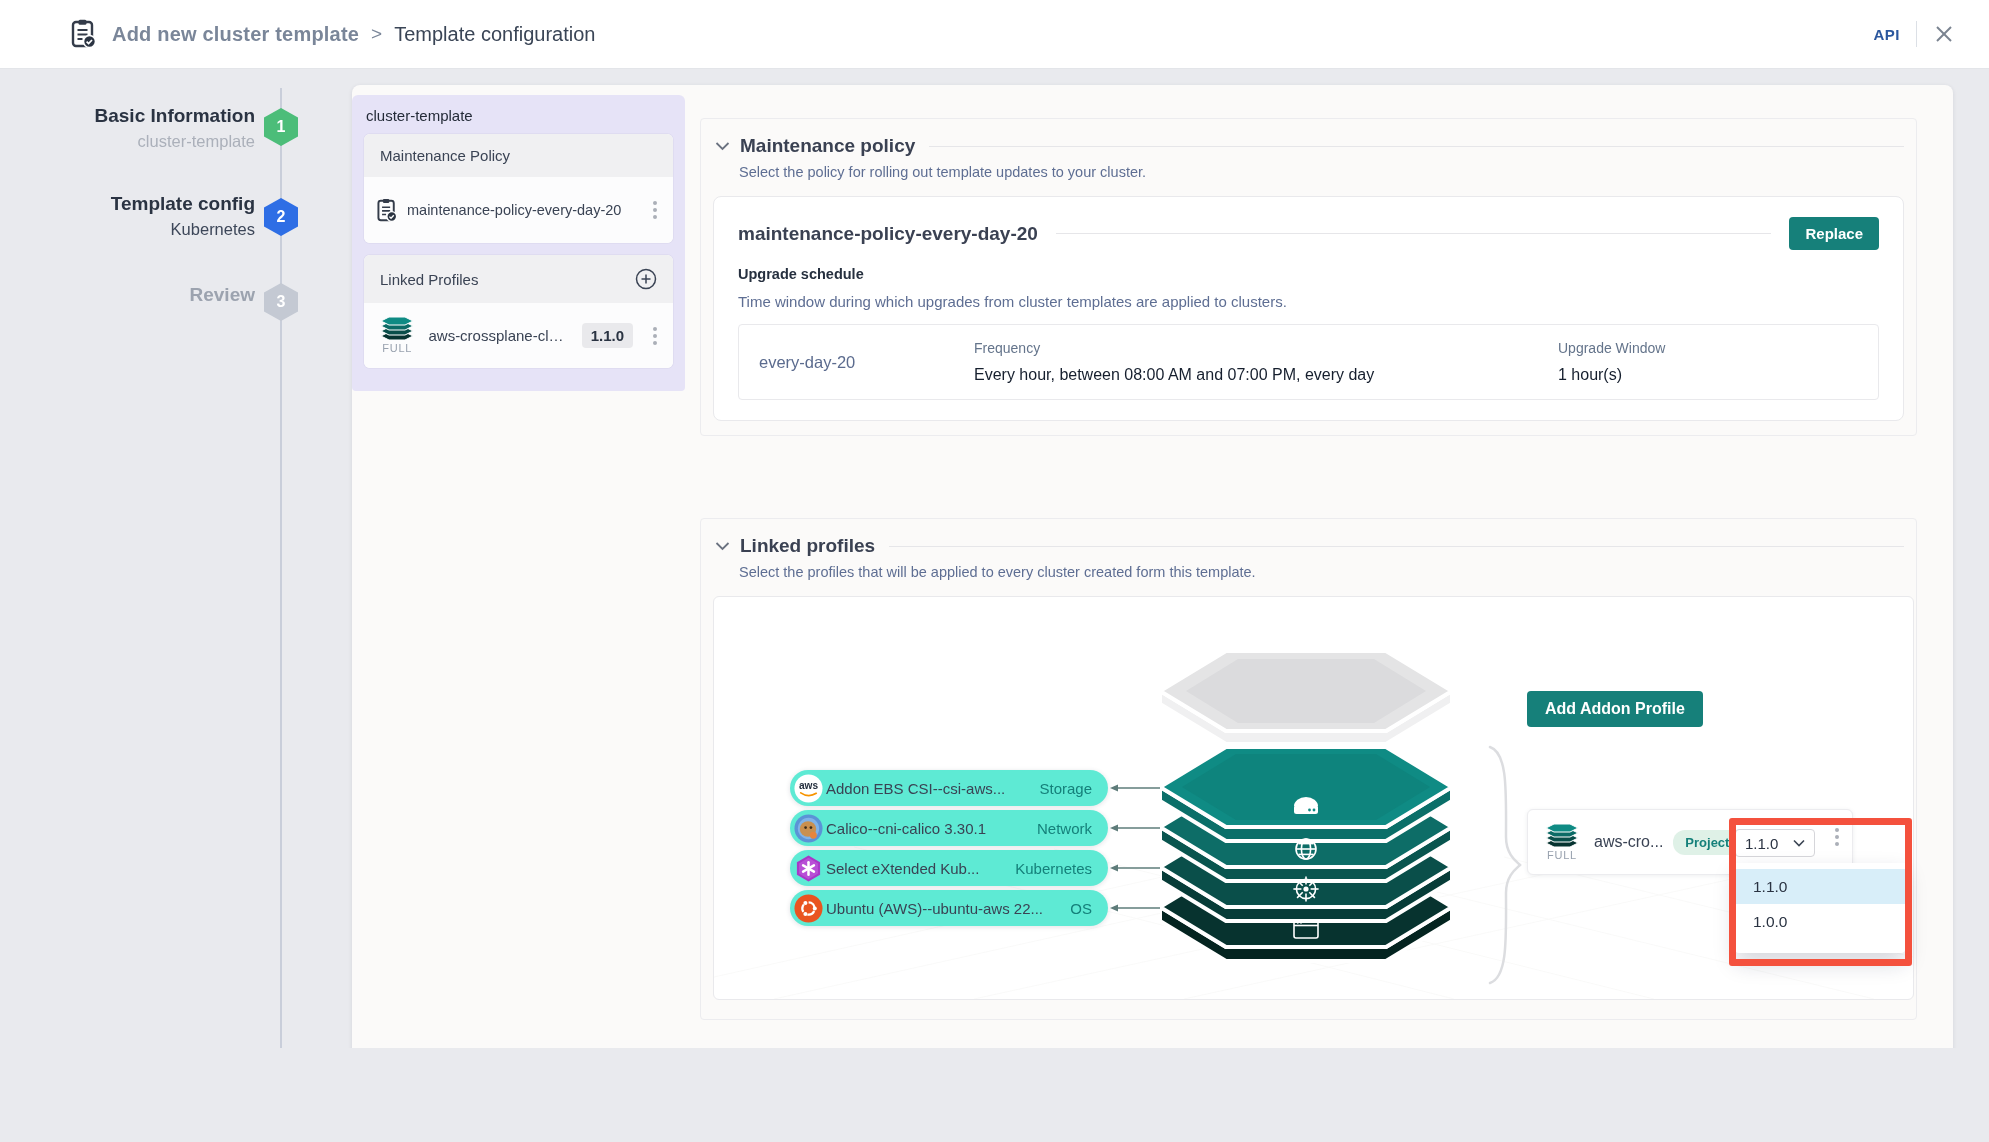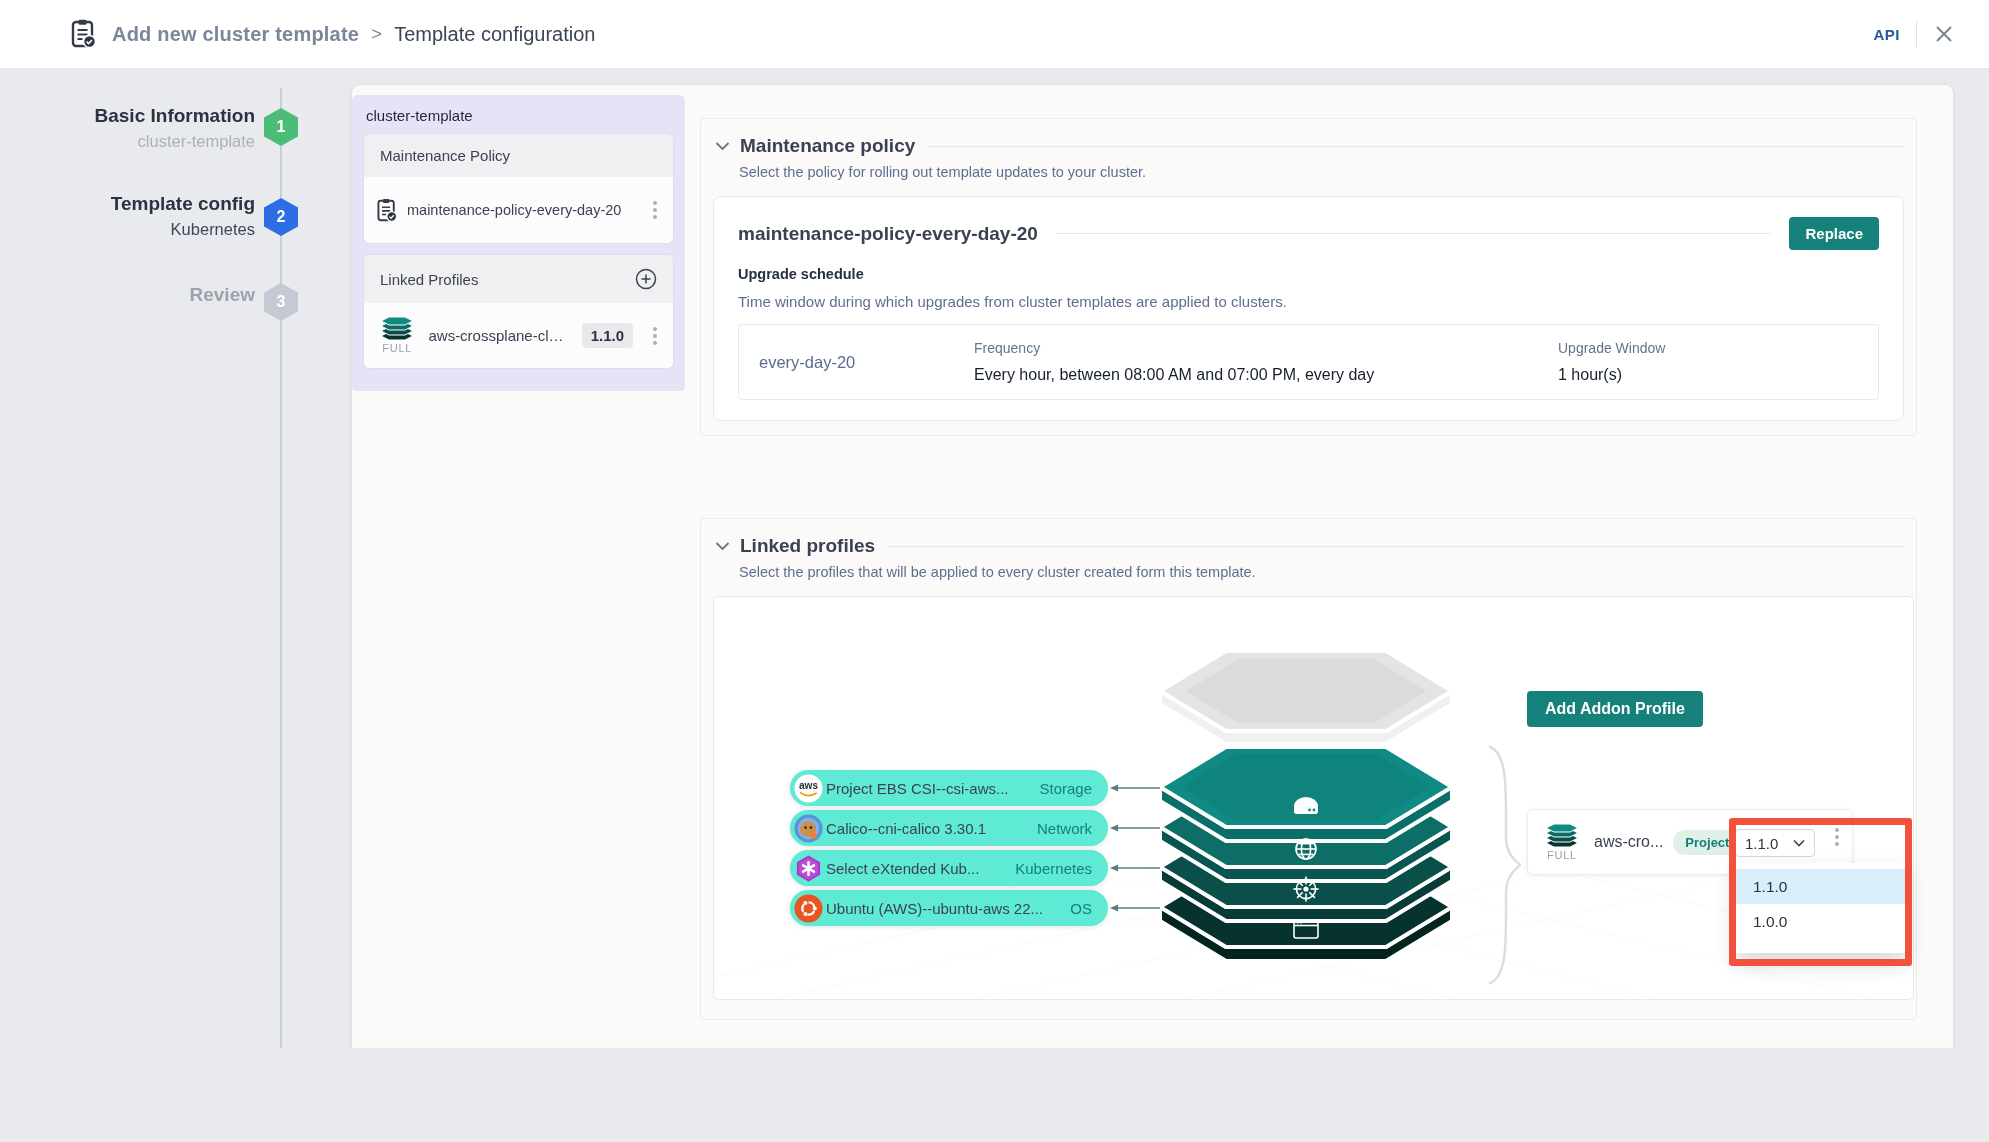--- a/index.html
+++ b/index.html
@@ -307,21 +307,21 @@
         </svg>
 
         <div class="pill" style="top:173px;">
           <span class="pill-icon">
             <svg width="29" height="29" viewBox="0 0 30 30">
               <circle cx="15" cy="15" r="14.5" fill="#fff"></circle>
               <text x="15" y="16" text-anchor="middle" font-size="10.5" font-weight="bold" fill="#252F3E" font-family="Liberation Sans, sans-serif">aws</text>
               <path d="M7,19.5 q8,5.5 16,0.5" fill="none" stroke="#F79400" stroke-width="1.8" stroke-linecap="round"></path>
             </svg>
           </span>
-          <span class="pill-name">Project EBS CSI--csi-aws...</span>
+          <span class="pill-name">Addon EBS CSI--csi-aws...</span>
           <span class="pill-type">Storage</span>
         </div>
 
         <div class="pill" style="top:213px;">
           <span class="pill-icon">
             <svg width="29" height="29" viewBox="0 0 30 30">
               <circle cx="15" cy="15" r="14.5" fill="#5B93D6"></circle>
               <circle cx="15" cy="15" r="11" fill="#7FB2E8"></circle>
               <ellipse cx="14.5" cy="15.5" rx="8.5" ry="8" fill="#C9904F"></ellipse>
               <circle cx="12" cy="14" r="1.4" fill="#3A2A18"></circle>

